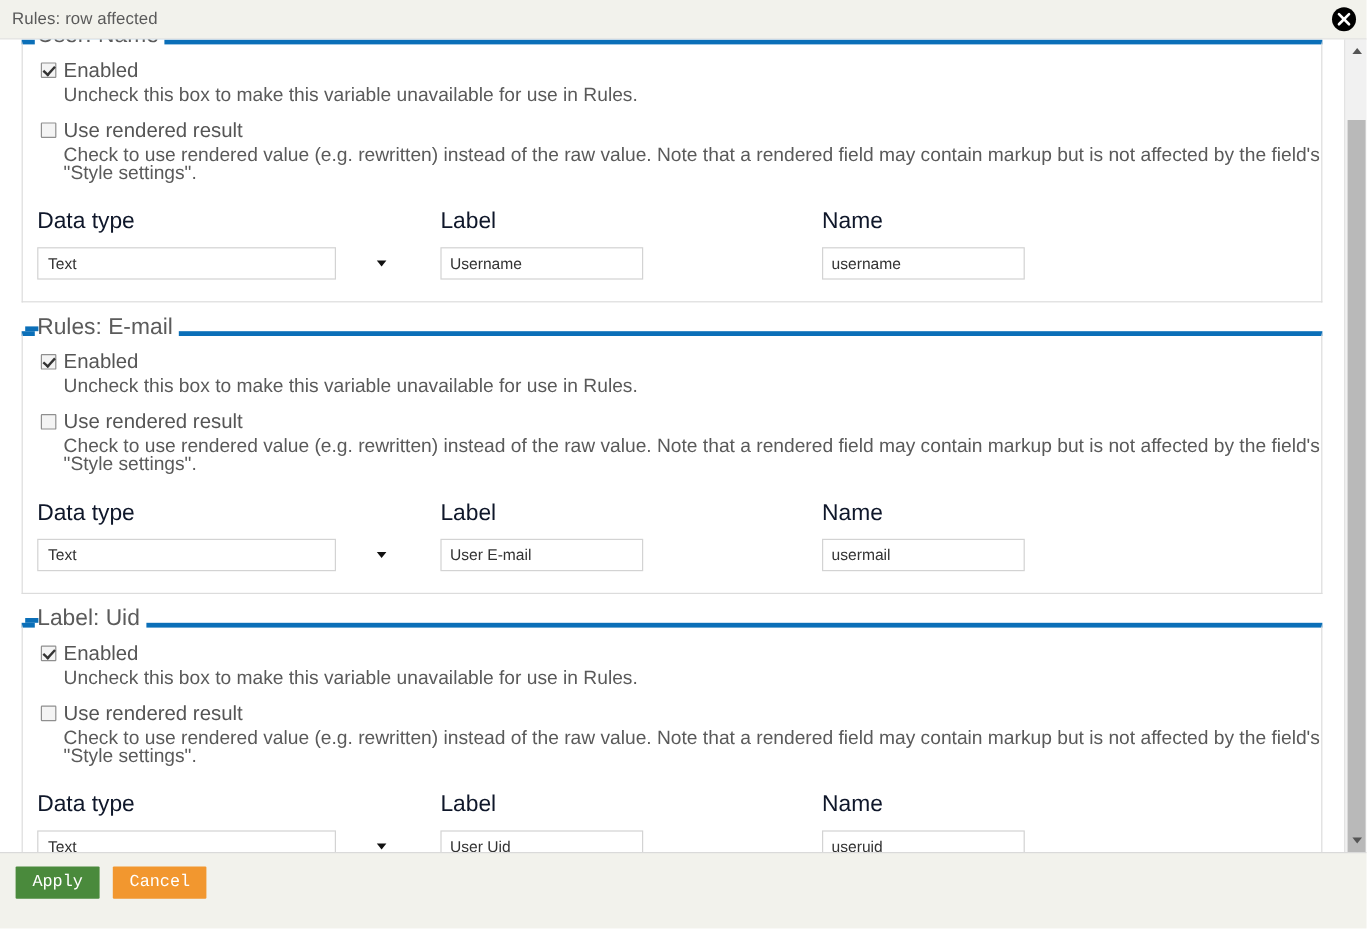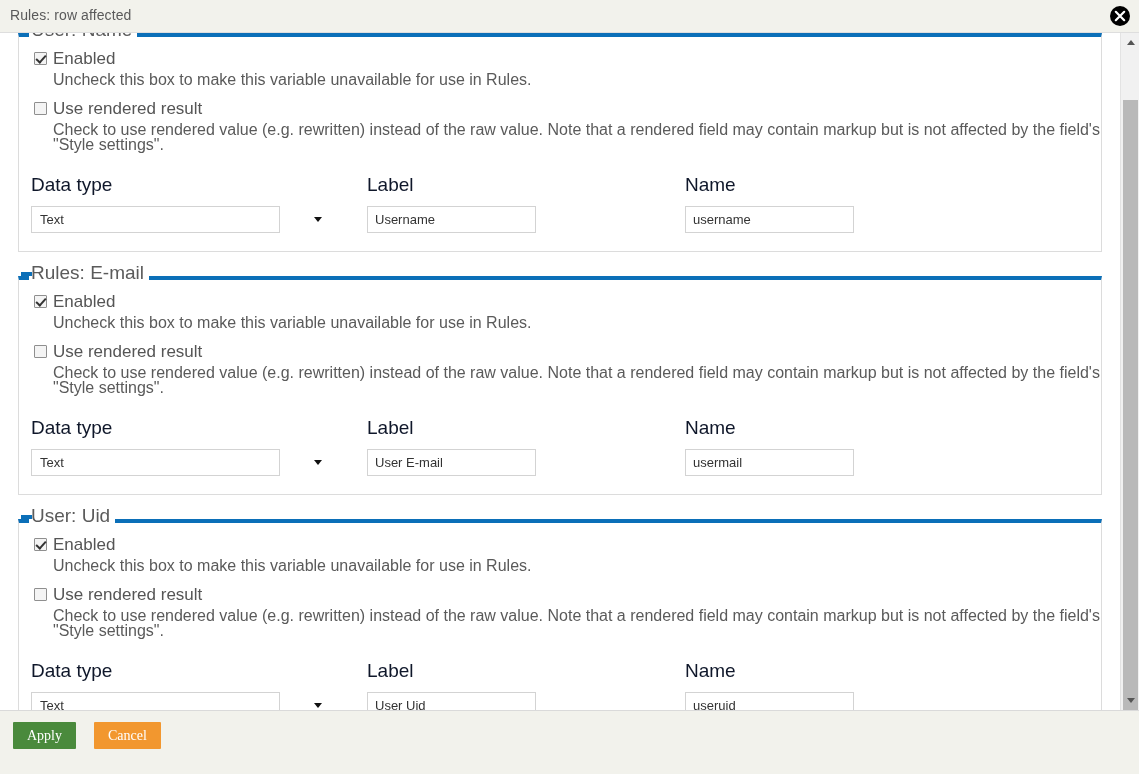--- a/index.html
+++ b/index.html
@@ -249,21 +249,21 @@
     height: 64px;
     background: #f2f2ec;
     border-top: 1px solid #dadada;
   }
   .btn {
     position: absolute;
     top: 11px;
     border: none;
     color: #fff;
     font-size: 14px;
-    font-family: Liberation Serif, serif;
+    font-family: Liberation Mono, monospace;
     cursor: pointer;
     height: 27px;
     line-height: 27px;
     padding: 0 14px;
     border-radius: 1px;
   }
   .btn-apply { left: 13px; background: #4a8a3c; }
   .btn-cancel { left: 94px; background: #f2972f; }
 </style>
 </head>
@@ -347,21 +347,21 @@
         <div class="fld-title">Label</div>
         <input class="txt" type="text" value="User E-mail" style="">
       </div>
       <div class="col-name">
         <div class="fld-title">Name</div>
         <input class="txt" type="text" value="usermail" style="">
       </div>
     </div>
   </div>
         <div class="fieldset">
-    <div class="legend">User: Uid</div>
+    <div class="legend">Label: Uid</div>
 
     <div class="check-row">
       <input type="checkbox" class="cb" checked="" style="">
       <span class="check-label">Enabled</span>
     </div>
     <div class="desc">Uncheck this box to make this variable unavailable for use in Rules.</div>
 
     <div class="check-row">
       <input type="checkbox" class="cb" style="">
       <span class="check-label">Use rendered result</span>

